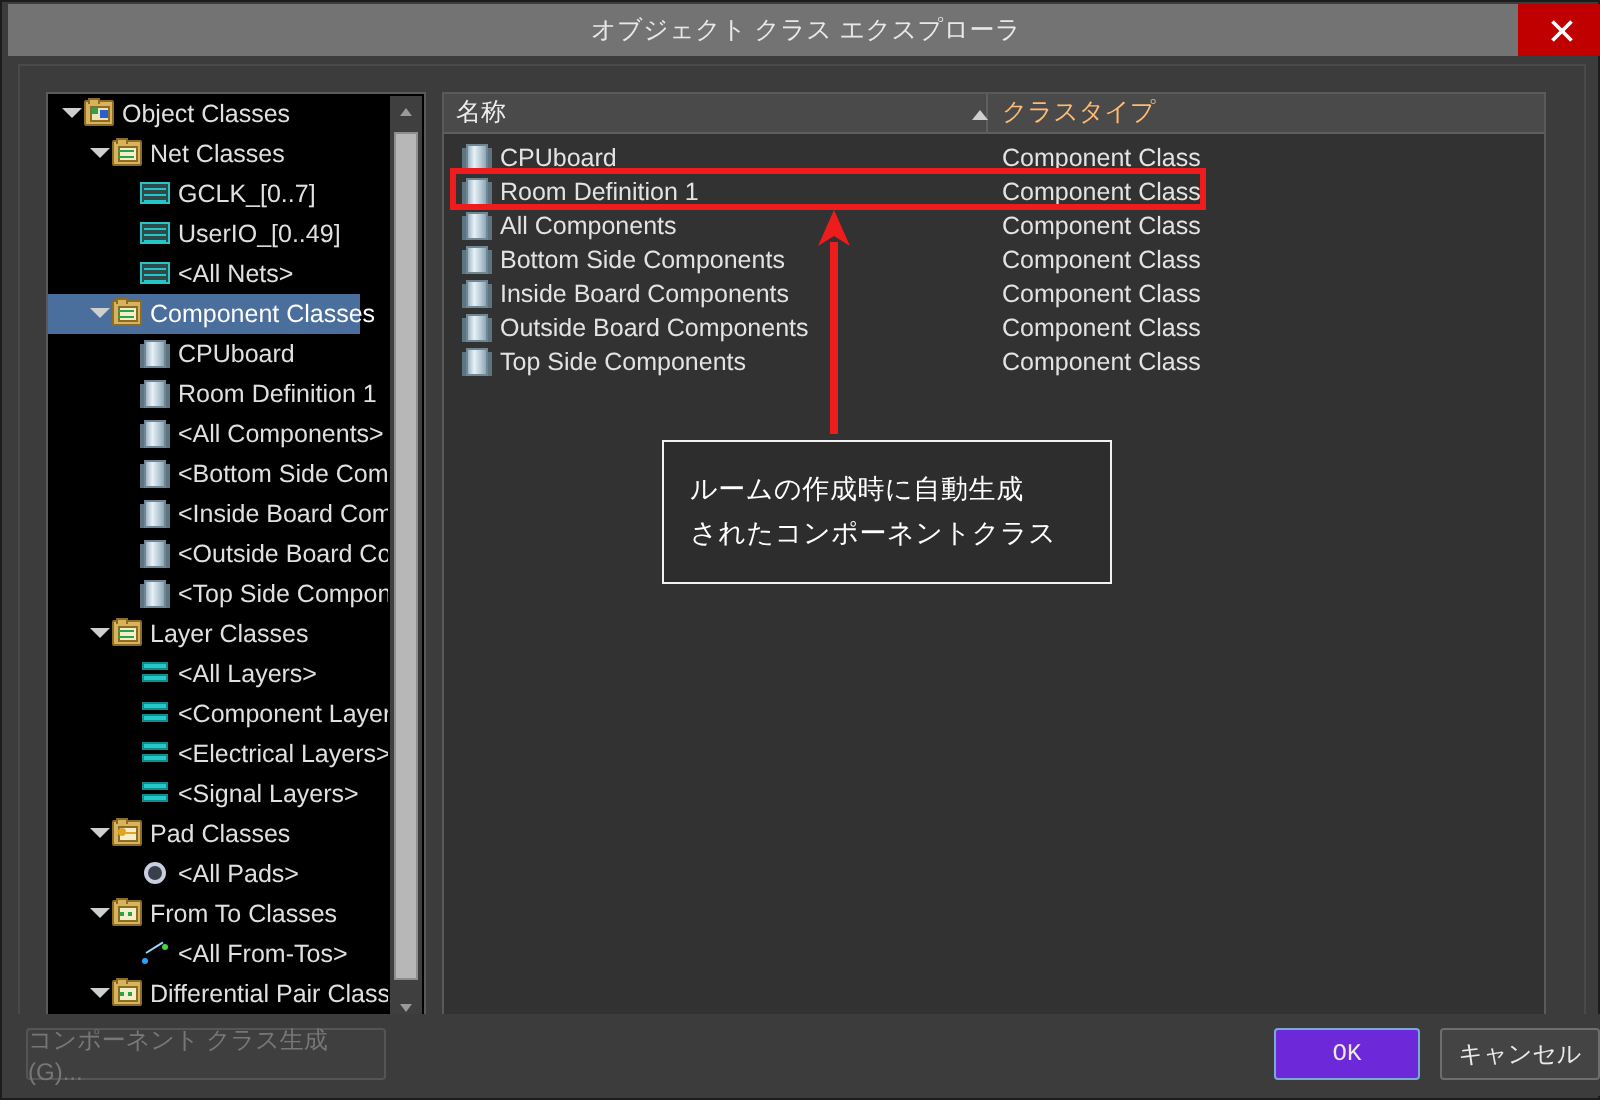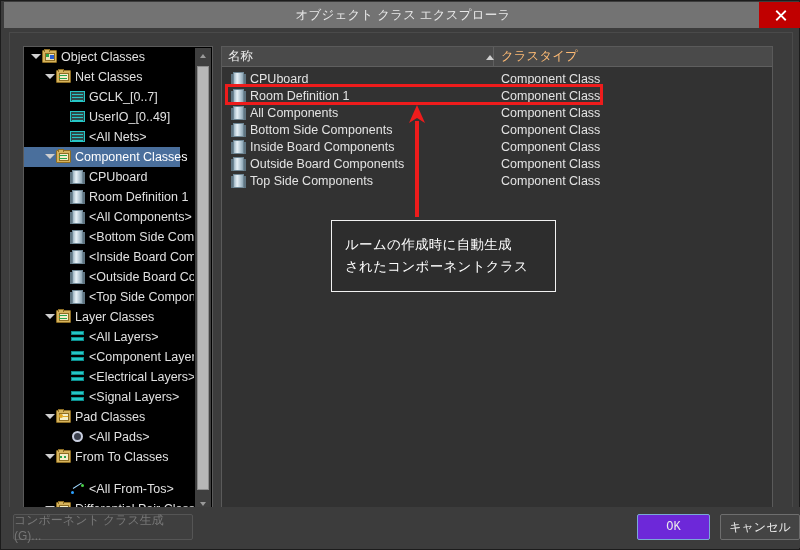--- a/index.html
+++ b/index.html
@@ -423,21 +423,21 @@
           <span class="twisty"></span>
           <span class="ico">
             <span class="ic-folder dots">
               <span class="gl"></span>
               <span class="mk"></span>
               <span class="mk2"></span>
             </span>
           </span>
           <span class="lbl">From To Classes</span>
         </div>
-        <div class="node noTwisty" style="padding-left: 34px; margin-top: 12px;">
+        <div class="node noTwisty" style="padding-left: 34px;">
           <span class="twisty"></span>
           <span class="ico">
             <span class="ic-fromto">
               <span class="ln"></span>
               <span class="d1"></span>
               <span class="d2"></span>
             </span>
           </span>
           <span class="lbl">&lt;All From-Tos&gt;</span>
         </div>

